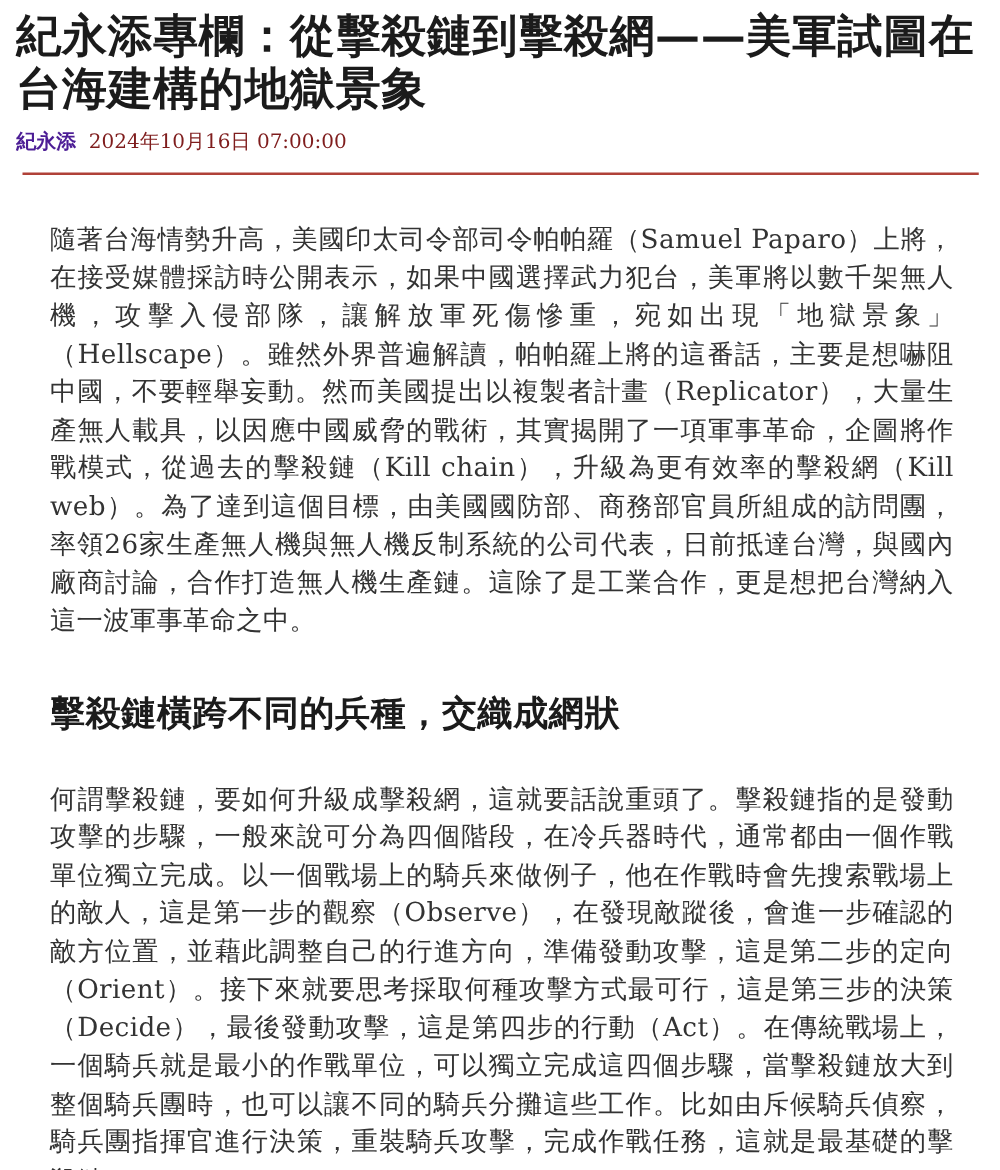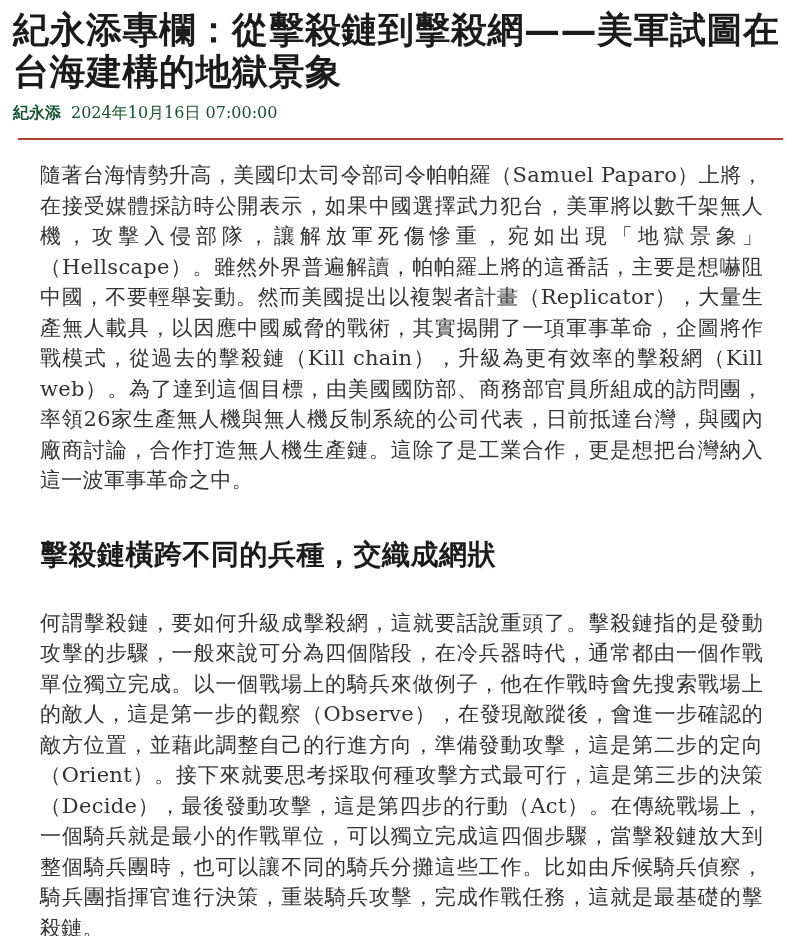--- a/index.html
+++ b/index.html
@@ -27,35 +27,35 @@
   }
   .byline {
     display: flex;
     align-items: baseline;
     gap: 10px;
     margin: 12px 13px 0 13px;
     font-size: 16px;
     line-height: 18px;
   }
   .byline .author {
-    color: #14532d;
+    color: #4c1d95;
     font-weight: 700;
     text-decoration: none;
     cursor: pointer;
   }
   .byline .pub-date {
-    color: #14532d;
+    color: #7f1d1d;
   }
   .divider {
     border: none;
     border-top: 2px solid #b04138;
     margin: 16px 17px 0 18px;
   }
   .body-text {
-    margin: 20px 37px 0 40px;
+    margin: 36px 37px 0 40px;
     font-size: 21px;
     line-height: 30.5px;
     color: #333333;
     text-align: justify;
     letter-spacing: 0.3px;
   }
   .section-heading {
     margin: 44px 37px 0 40px;
     font-size: 28px;
     line-height: 30px;

